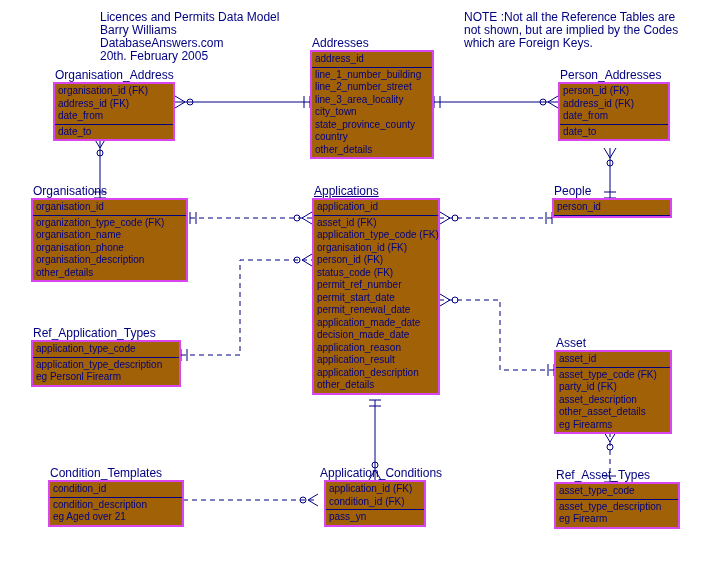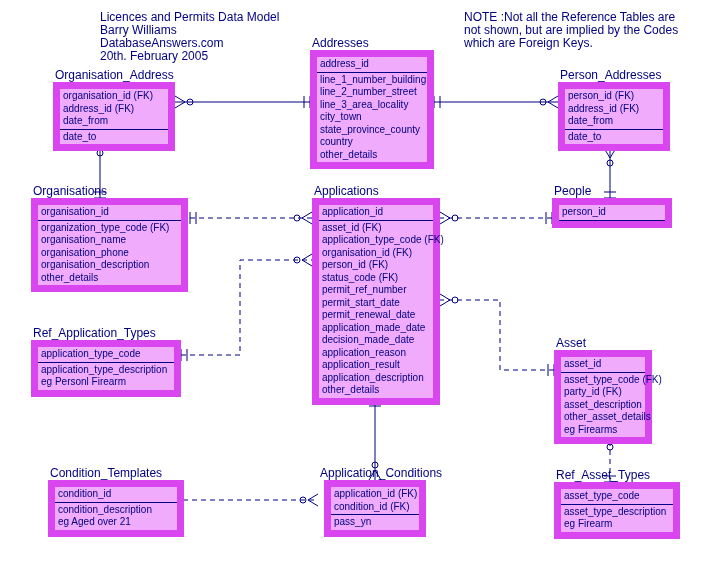--- a/index.html
+++ b/index.html
@@ -14,22 +14,22 @@
     overflow: hidden;
   }
   .header-text {
     position: absolute;
     font-size: 12px;
     line-height: 1.3;
     white-space: nowrap;
   }
   .entity {
     position: absolute;
-    border: 7px solid #d946ef;
-    background: #f0abfc;
+    border: 2px solid #d946ef;
+    background: #a16207;
   }
   .entity-title {
     position: absolute;
     font-size: 12px;
     white-space: nowrap;
     padding: 0 2px;
   }
   .pk-section {
     border-bottom: 1px solid #000080;
     padding: 1px 3px;
@@ -167,21 +167,21 @@
   </div>
   <div class="attr-section">
     <div>organization_type_code (FK)</div>
     <div>organisation_name</div>
     <div>organisation_phone</div>
     <div>organisation_description</div>
     <div>other_details</div>
   </div>
 </div>
 
-<div class="entity-title" style="left:312px; top:184px;">Applications</div>
+<div class="entity-title" style="left:312px; top:184px;text-decoration:underline;">Applications</div>
 <div class="entity" style="left:312px; top:198px; width:128px;">
   <div class="pk-section">
     <div>application_id</div>
   </div>
   <div class="attr-section">
     <div>asset_id (FK)</div>
     <div>application_type_code (FK)</div>
     <div>organisation_id (FK)</div>
     <div>person_id (FK)</div>
     <div>status_code (FK)</div>
@@ -209,21 +209,21 @@
   <div class="pk-section">
     <div>application_type_code</div>
   </div>
   <div class="attr-section">
     <div>application_type_description</div>
     <div>eg Personl Firearm</div>
   </div>
 </div>
 
 <div class="entity-title" style="left:554px; top:336px;">Asset</div>
-<div class="entity" style="left:554px; top:350px; width:98px;">
+<div class="entity" style="left:554px; top:350px; width:118px;">
   <div class="pk-section">
     <div>asset_id</div>
   </div>
   <div class="attr-section">
     <div>asset_type_code (FK)</div>
     <div>party_id (FK)</div>
     <div>asset_description</div>
     <div>other_asset_details</div>
     <div>eg Firearms</div>
   </div>

